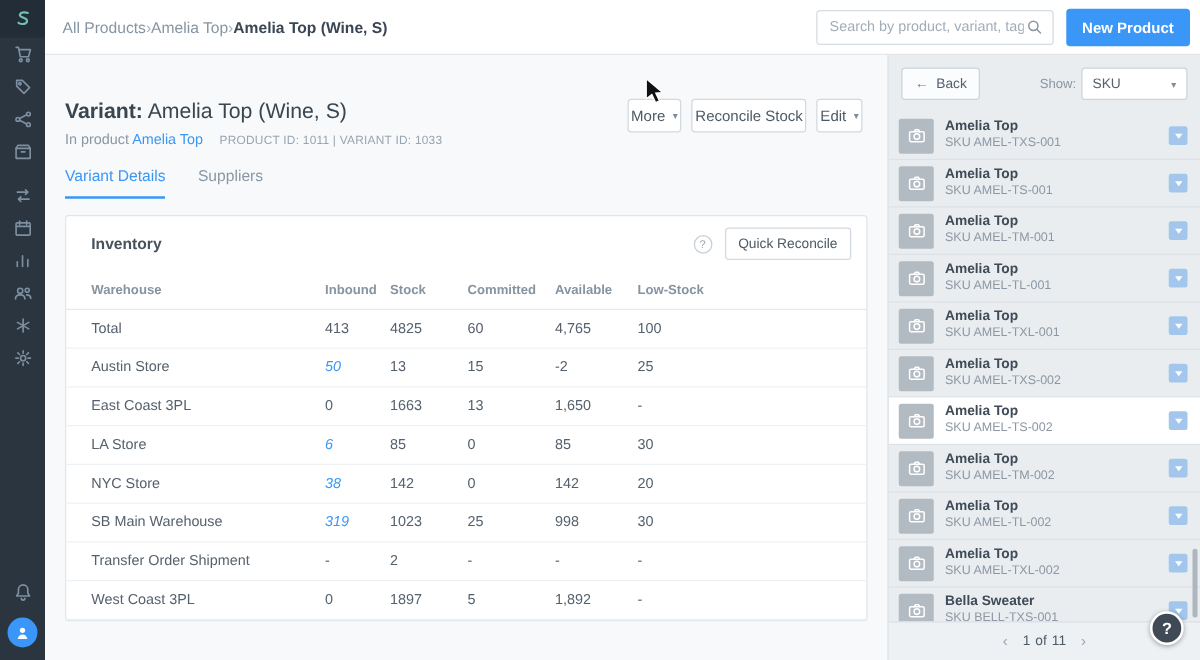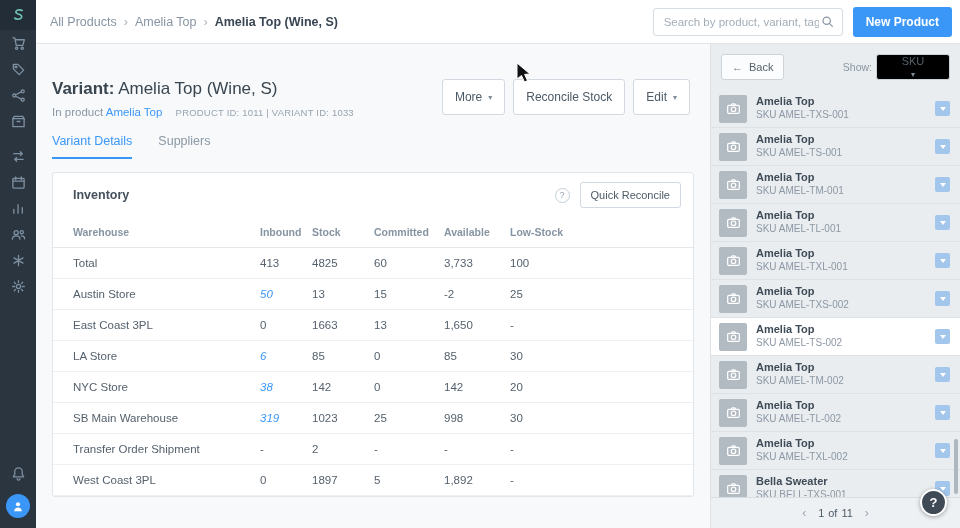--- a/index.html
+++ b/index.html
@@ -12,40 +12,40 @@
   .logo svg{width:17px;height:17px;}
   .sicon{width:36px;height:26px;display:flex;align-items:center;justify-content:center;cursor:pointer;}
   .sicon svg{width:15px;height:15px;stroke:#7e8fa0;fill:none;stroke-width:1.4;stroke-linecap:round;stroke-linejoin:round;}
   .group-gap{height:9px;}
   .sspacer{flex:1;}
   .avatar{width:24px;height:24px;border-radius:50%;background:#3b97f7;display:flex;align-items:center;justify-content:center;margin:8px 0 10px;overflow:hidden;cursor:pointer;}
   .avatar svg{width:14px;height:14px;}
 
   
   .topbar{position:absolute;left:36px;right:0;top:0;height:44px;background:#fff;border-bottom:1px solid #e3e7ea;display:flex;align-items:center;padding-left:14px;box-sizing:border-box;z-index:4;}
-  .breadcrumb{font-size:12.5px;color:#8795a3;display:flex;align-items:center;gap:7px;white-space:nowrap;}
+  .breadcrumb{font-size:12.5px;color:#8795a3;display:flex;align-items:center;white-space:nowrap;}
   .bc-item{cursor:pointer;}
   .bc-item.current{color:#3a4653;font-weight:bold;cursor:default;}
   .bc-sep{color:#a7b2bd;}
   .search{margin-left:auto;width:190px;height:28px;border:1px solid #d5dce2;border-radius:3px;display:flex;align-items:center;padding:0 8px;background:#fff;box-sizing:border-box;}
   .search input{border:none;outline:none;flex:1;font-size:11.5px;color:#55616d;font-family:inherit;background:transparent;min-width:0;}
   .search input::placeholder{color:#a2adb8;}
   .search svg{width:13px;height:13px;stroke:#8a96a2;fill:none;stroke-width:1.5;stroke-linecap:round;flex:none;}
   .btn-primary{margin:0 8px 0 10px;height:30px;padding:0 13px;background:#3b97f7;border:none;border-radius:3px;color:#fff;font-size:12px;font-weight:bold;font-family:inherit;cursor:pointer;white-space:nowrap;}
 
   
   .main{position:absolute;left:36px;top:62px;width:674px;bottom:0;box-sizing:border-box;}
   .head-row{display:flex;align-items:flex-start;padding:17px 20px 0 16px;}
   .vtitle-line{font-size:17px;color:#39454f;}
   .vtitle-line .bold{font-weight:bold;}
   .sub{margin-top:7px;font-size:11.5px;color:#8a97a5;}
   .sub a{color:#3b97f7;text-decoration:none;cursor:pointer;}
   .meta{font-size:9.5px;color:#98a4b1;margin-left:10px;letter-spacing:.2px;}
   .actions{margin-left:auto;display:flex;gap:8px;}
-  .btn{height:36px;padding:0 12px;background:#fff;border:1px solid #d2d9e0;border-radius:3px;color:#4c5a66;font-size:12px;font-family:inherit;display:flex;align-items:center;gap:6px;cursor:pointer;white-space:nowrap;}
+  .btn{height:27px;padding:0 2px;background:#fff;border:1px solid #d2d9e0;border-radius:3px;color:#4c5a66;font-size:12px;font-family:inherit;display:flex;align-items:center;gap:6px;cursor:pointer;white-space:nowrap;}
   .bcaret{font-size:8px;color:#7e8c99;}
   .tabs{display:flex;gap:26px;padding:16px 0 0 16px;font-size:12.5px;}
   .tab{padding-bottom:9px;color:#8a97a5;cursor:pointer;}
   .tab.active{color:#3b97f7;border-bottom:2px solid #3b97f7;}
 
   .card{margin:13px 16px 0 16px;background:#fff;border:1px solid #e1e6ea;border-radius:3px;}
   .card-head{display:flex;align-items:center;padding:9px 12px 9px 20px;}
   .card-title{font-size:12.5px;font-weight:bold;color:#45515d;}
   .qr-help{margin-left:auto;width:15px;height:15px;border:1px solid #c6cfd6;border-radius:50%;color:#9aa6b2;font-size:9px;display:flex;align-items:center;justify-content:center;margin-right:10px;box-sizing:border-box;}
   .btn.small{height:26px;font-size:11px;padding:0 10px;}
@@ -56,21 +56,21 @@
   .tcell{font-size:11.5px;color:#55616d;padding:9px 0;white-space:nowrap;}
   .tcell.link{color:#3b97f7;cursor:pointer;font-style:italic;}
 
   
   .panel{position:absolute;left:710px;top:44px;right:0;bottom:0;background:#e9edf0;border-left:1px solid #dde2e6;box-sizing:border-box;}
   .panel-controls{height:46px;display:flex;align-items:center;justify-content:space-between;padding:0 10px;box-sizing:border-box;}
   .back-btn{height:26px;padding:0 10px;background:#fbfcfd;border:1px solid #ccd4da;border-radius:3px;color:#55616d;font-size:11px;font-family:inherit;display:flex;align-items:center;gap:6px;cursor:pointer;}
   .back-arrow{font-size:11px;color:#6c7985;}
   .show-group{display:flex;align-items:center;gap:4px;}
   .show-label{font-size:10.5px;color:#8a96a2;}
-  .show-select{width:74px;height:26px;border:1px solid #ccd4da;border-radius:3px;background:#000000;display:flex;align-items:center;justify-content:space-between;padding:0 8px;font-size:11px;color:#55616d;box-sizing:border-box;cursor:pointer;flex-direction:column;}
+  .show-select{width:85px;height:26px;border:1px solid #ccd4da;border-radius:3px;background:#ffffff;display:flex;align-items:center;justify-content:space-between;padding:0 8px;font-size:11px;color:#55616d;box-sizing:border-box;cursor:pointer;}
   .show-select .caret{font-size:8px;color:#7e8c99;}
 
   .panel-list{position:absolute;top:46px;left:0;right:0;bottom:30px;overflow:hidden;}
   .vitem{height:38px;display:flex;align-items:center;padding:0 10px 0 8px;border-bottom:1px solid #dde2e6;box-sizing:border-box;cursor:pointer;}
   .vitem.selected{background:#fff;}
   .thumb{width:28px;height:28px;background:#b2bac2;border-radius:2px;display:flex;align-items:center;justify-content:center;margin-right:9px;flex:none;}
   .thumb svg{width:15px;height:15px;stroke:#fff;fill:none;stroke-width:1.3;stroke-linecap:round;stroke-linejoin:round;}
   .vtext{display:flex;flex-direction:column;line-height:1.25;min-width:0;}
   .vtitle{font-size:11px;font-weight:bold;color:#3f4b57;white-space:nowrap;}
   .vsku{font-size:10px;color:#8d98a4;white-space:nowrap;}
@@ -239,21 +239,21 @@
             <div class="tcell">Committed</div>
             <div class="tcell">Available</div>
             <div class="tcell">Low-Stock</div>
           </div>
         <div>
             <div class="trow">
               <div class="tcell">Total</div>
               <div class="tcell">413</div>
               <div class="tcell">4825</div>
               <div class="tcell">60</div>
-              <div class="tcell">3,733</div>
+              <div class="tcell">4,765</div>
               <div class="tcell">100</div>
             </div>
             <div class="trow">
               <div class="tcell">Austin Store</div>
               <div class="tcell link">50</div>
               <div class="tcell">13</div>
               <div class="tcell">15</div>
               <div class="tcell">-2</div>
               <div class="tcell">25</div>
             </div>

